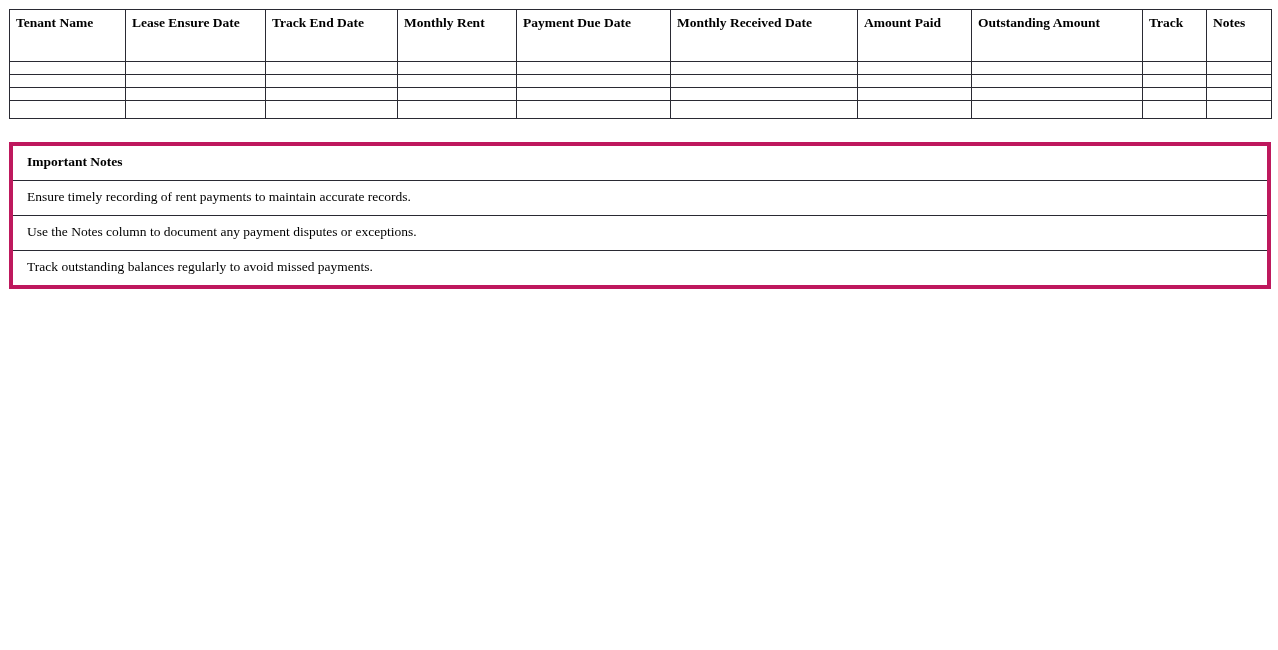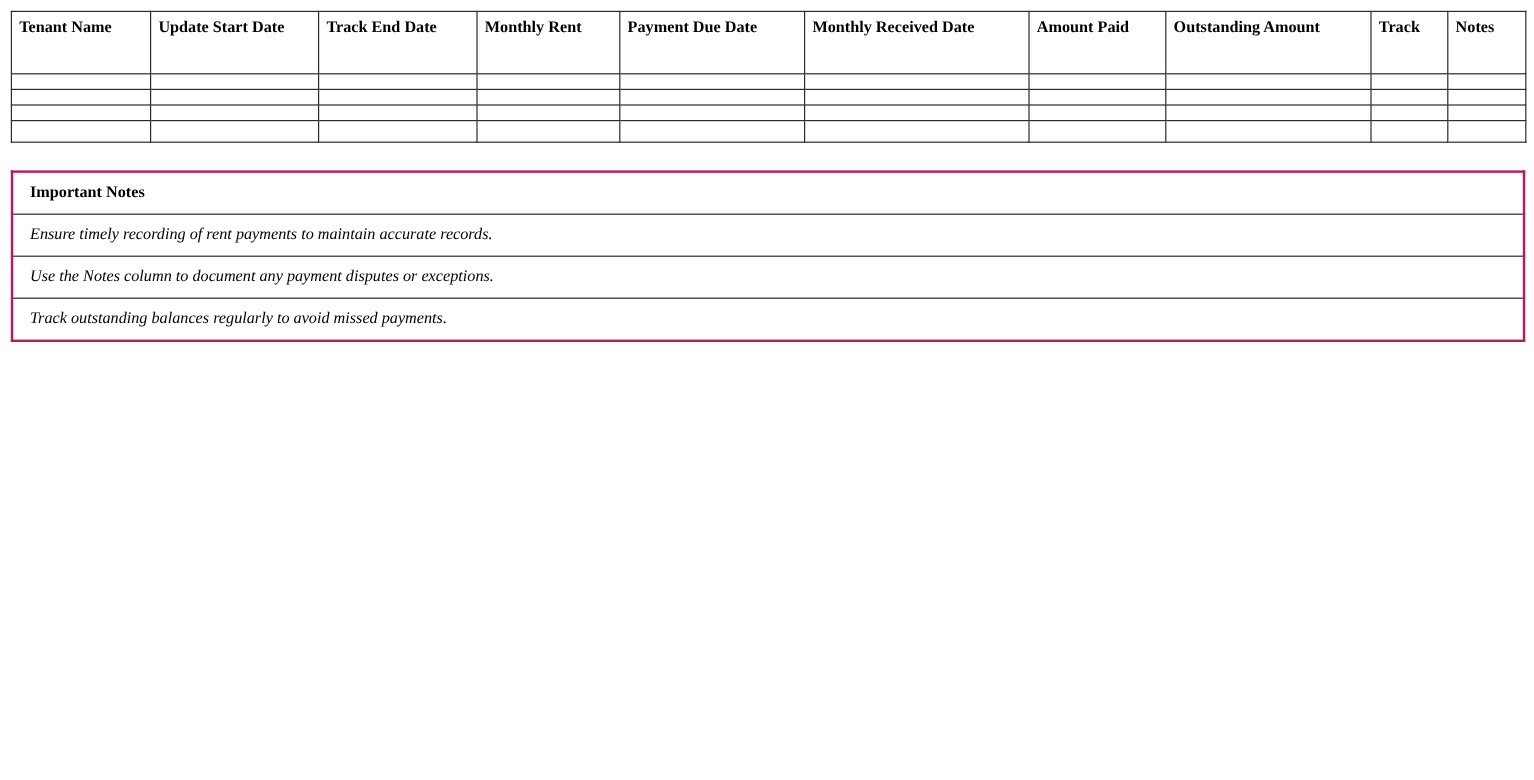--- a/index.html
+++ b/index.html
@@ -63,39 +63,38 @@
   col.c-paid      { width: 114px; }
   col.c-balance   { width: 171px; }
   col.c-status    { width: 64px; }
   col.c-notes     { width: 65px; }
 
   
   .notes-wrap {
     margin-top: 23px;
   }
   table.notes-table {
-    border: 2px solid #be185d;
+    border: 4px solid #be185d;
     width: 1262px;
   }
   table.notes-table th,
   table.notes-table td {
     border: 1px solid #2a2a33;
     text-align: left;
     padding: 7px 9px 8px 14px;
     font-size: 13.5px;
     line-height: 1.2;
   }
   table.notes-table th {
     font-weight: bold;
     height: 19px;
   }
   table.notes-table td {
     font-weight: normal;
     height: 19px;
-    font-style: italic;
   }
 </style>
 </head>
 <body>
 
 <div class="page">
 
   <table class="rent-table">
     <colgroup>
       <col class="c-tenant">
@@ -105,21 +104,21 @@
       <col class="c-due">
         <col class="c-received">
         <col class="c-paid">
         <col class="c-balance">
       <col class="c-status">
         <col class="c-notes">
     </colgroup>
     <thead>
       <tr>
         <th>Tenant Name</th>
-        <th>Update Start Date</th>
+        <th>Lease Ensure Date</th>
         <th>Track End Date</th>
         <th>Monthly Rent</th>
         <th>Payment Due Date</th>
         <th>Monthly Received Date</th>
         <th>Amount Paid</th>
         <th>Outstanding Amount</th>
         <th>Track</th>
         <th>Notes</th>
       </tr>
     </thead>

